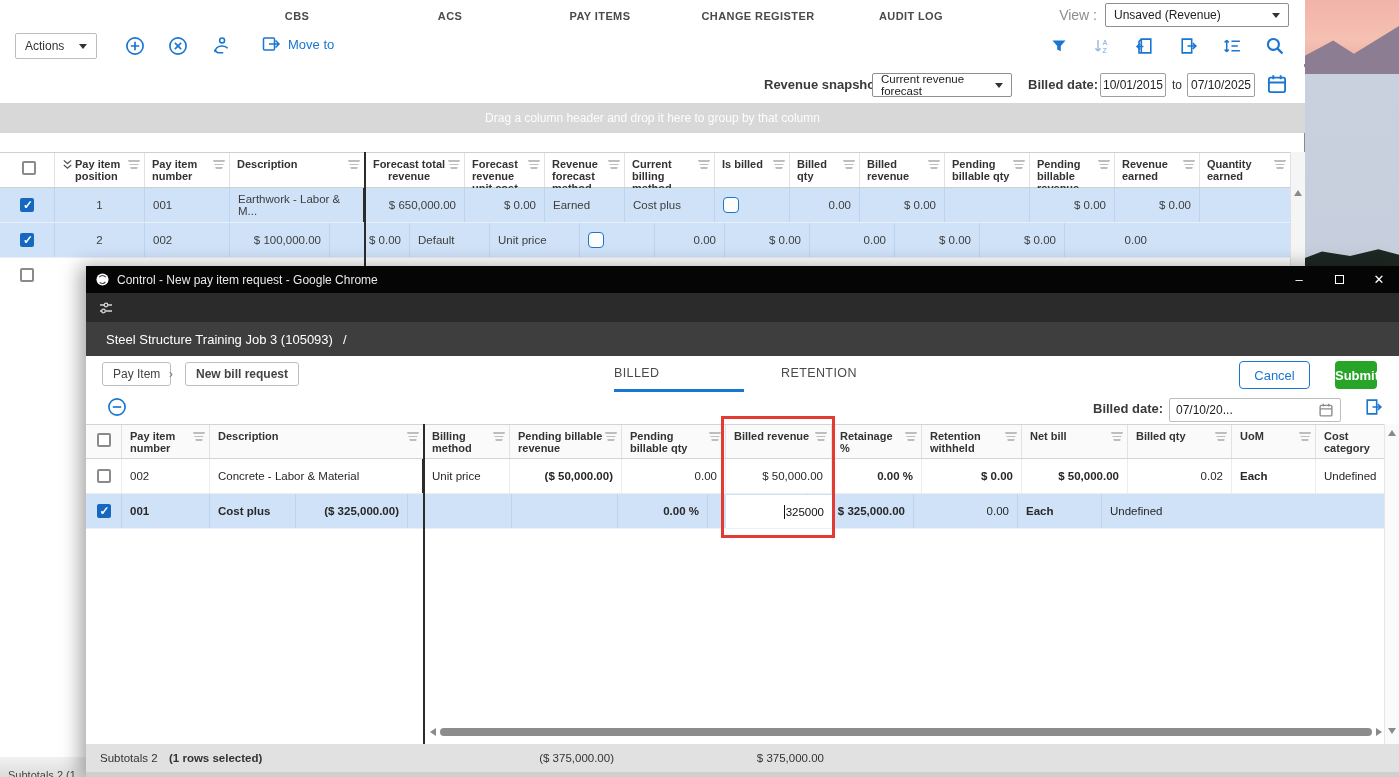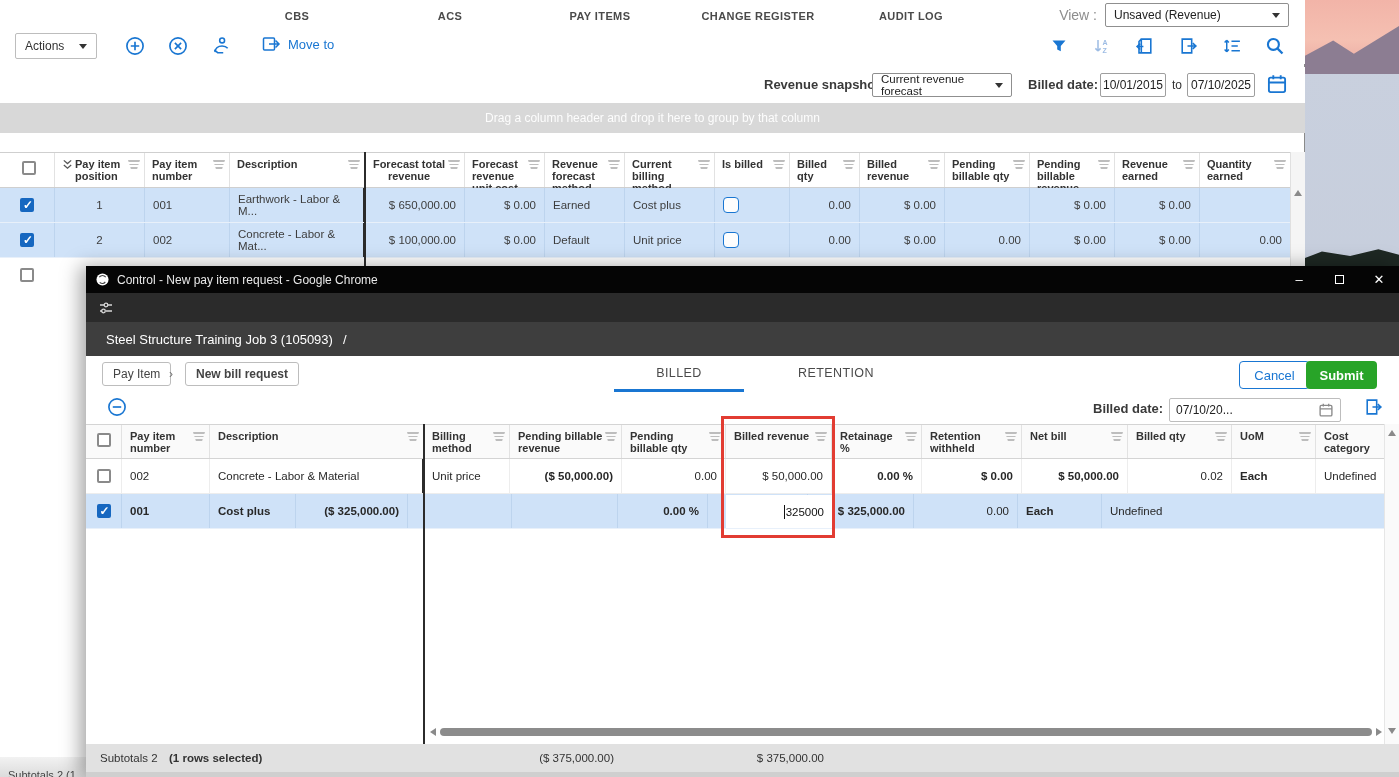--- a/index.html
+++ b/index.html
@@ -65,23 +65,23 @@
 
   
   #modal{left:86px;top:266px;width:1313px;height:511px;background:#fff;box-shadow:-6px 0 18px rgba(0,0,0,.35);}
   #mtitle{position:absolute;left:0;top:0;width:100%;height:27px;background:#050505;display:flex;align-items:center;padding:0 10px;gap:8px;}
   #mtitle .t{color:#e9e9e9;font-size:12px;}
   .winbtn{position:absolute;top:0;width:40px;height:27px;display:flex;align-items:center;justify-content:center;color:#fff;font-size:13px;cursor:pointer;}
   #mbar2{position:absolute;left:0;top:27px;width:100%;height:29px;background:#2b2b2b;display:flex;align-items:center;padding:0 12px;}
   #mjob{position:absolute;left:0;top:56px;width:100%;height:34px;background:#3e3e3e;display:flex;align-items:center;padding:0 20px;color:#fff;font-size:13px;gap:10px;}
   #mhead{position:absolute;left:0;top:90px;width:100%;height:38px;background:#fff;}
   .chip{height:24px;border:1px solid #bdbdbd;border-radius:3px;background:#fff;display:flex;align-items:center;padding:0 10px;font-size:12px;color:#444;cursor:pointer;}
-  .mtab{position:absolute;top:0;height:34px;display:flex;align-items:center;justify-content:center;font-size:12.5px;color:#4a4a4a;letter-spacing:.4px;cursor:pointer;}
+  .mtab{position:absolute;top:0;height:34px;display:flex;align-items:center;justify-content:flex-start;font-size:12.5px;color:#4a4a4a;letter-spacing:.4px;cursor:pointer;}
   #cancelbtn{position:absolute;right:89px;top:5px;width:71px;height:28px;border:1.5px solid #1976d2;border-radius:4px;background:#fff;color:#1976d2;font-size:13px;display:flex;align-items:center;justify-content:center;cursor:pointer;}
-  #submitbtn{position:absolute;right:22px;top:5px;width:71px;height:28px;border:none;border-radius:4px;background:#28a428;color:#fff;font-size:13px;font-weight:bold;display:flex;align-items:center;justify-content:center;cursor:pointer;}
+  #submitbtn{position:absolute;right:22px;top:5px;width:42px;height:28px;border:none;border-radius:4px;background:#28a428;color:#fff;font-size:13px;font-weight:bold;display:flex;align-items:center;justify-content:flex-start;cursor:pointer;}
   #msub{position:absolute;left:0;top:128px;width:100%;height:30px;background:#fff;}
   #mghead{position:absolute;left:0;top:158px;width:1313px;height:35px;display:flex;border-top:1px solid #d4d4d4;border-bottom:1px solid #d4d4d4;background:#fafafa;}
   .mgh{display:flex;align-items:flex-start;border-right:1px solid #e2e2e2;padding:5px 3px 4px 8px;font-size:11px;line-height:12px;font-weight:bold;color:#333;}
   .mgh .hl{flex:1;}
   .mrow{position:absolute;left:0;width:1313px;height:35px;display:flex;background:#fff;border-bottom:1px solid #ededed;}
   .mrow.sel{background:#cfe2f8;border-bottom:1px solid #e8f0fa;}
   .mc{display:flex;align-items:center;padding:0 8px;font-size:11.5px;color:#282828;border-right:1px solid #ededed;height:100%;}
   .mrow.sel .mc{border-right:1px solid #bdd4ee;}
   #vdiv-modal{position:absolute;left:337px;top:158px;width:2px;height:348px;background:#2b2b2b;}
   .editcell{position:absolute;background:#fff;display:flex;align-items:center;justify-content:flex-end;padding:0 8px;font-size:11.5px;color:#111;}
@@ -340,23 +340,20 @@
     <div class="grow" style="top:223px">
       <div class="gc c" style="width:55px">
           <span class="cb on"></span>
         </div>
       <div class="gc c" style="width:90px">
           <span>2</span>
         </div>
       <div class="gc" style="width:85px">
           <span>002</span>
         </div>
-      <div class="gc" style="width:135px;border-right:2px solid #2b2b2b">
-          <span>Concrete - Labor &amp; Mat...</span>
-        </div>
       <div class="gc r" style="width:100px">
           <span>$ 100,000.00</span>
         </div>
       <div class="gc r" style="width:80px">
           <span>$ 0.00</span>
         </div>
       <div class="gc" style="width:80px">
           <span>Default</span>
         </div>
       <div class="gc" style="width:90px">

